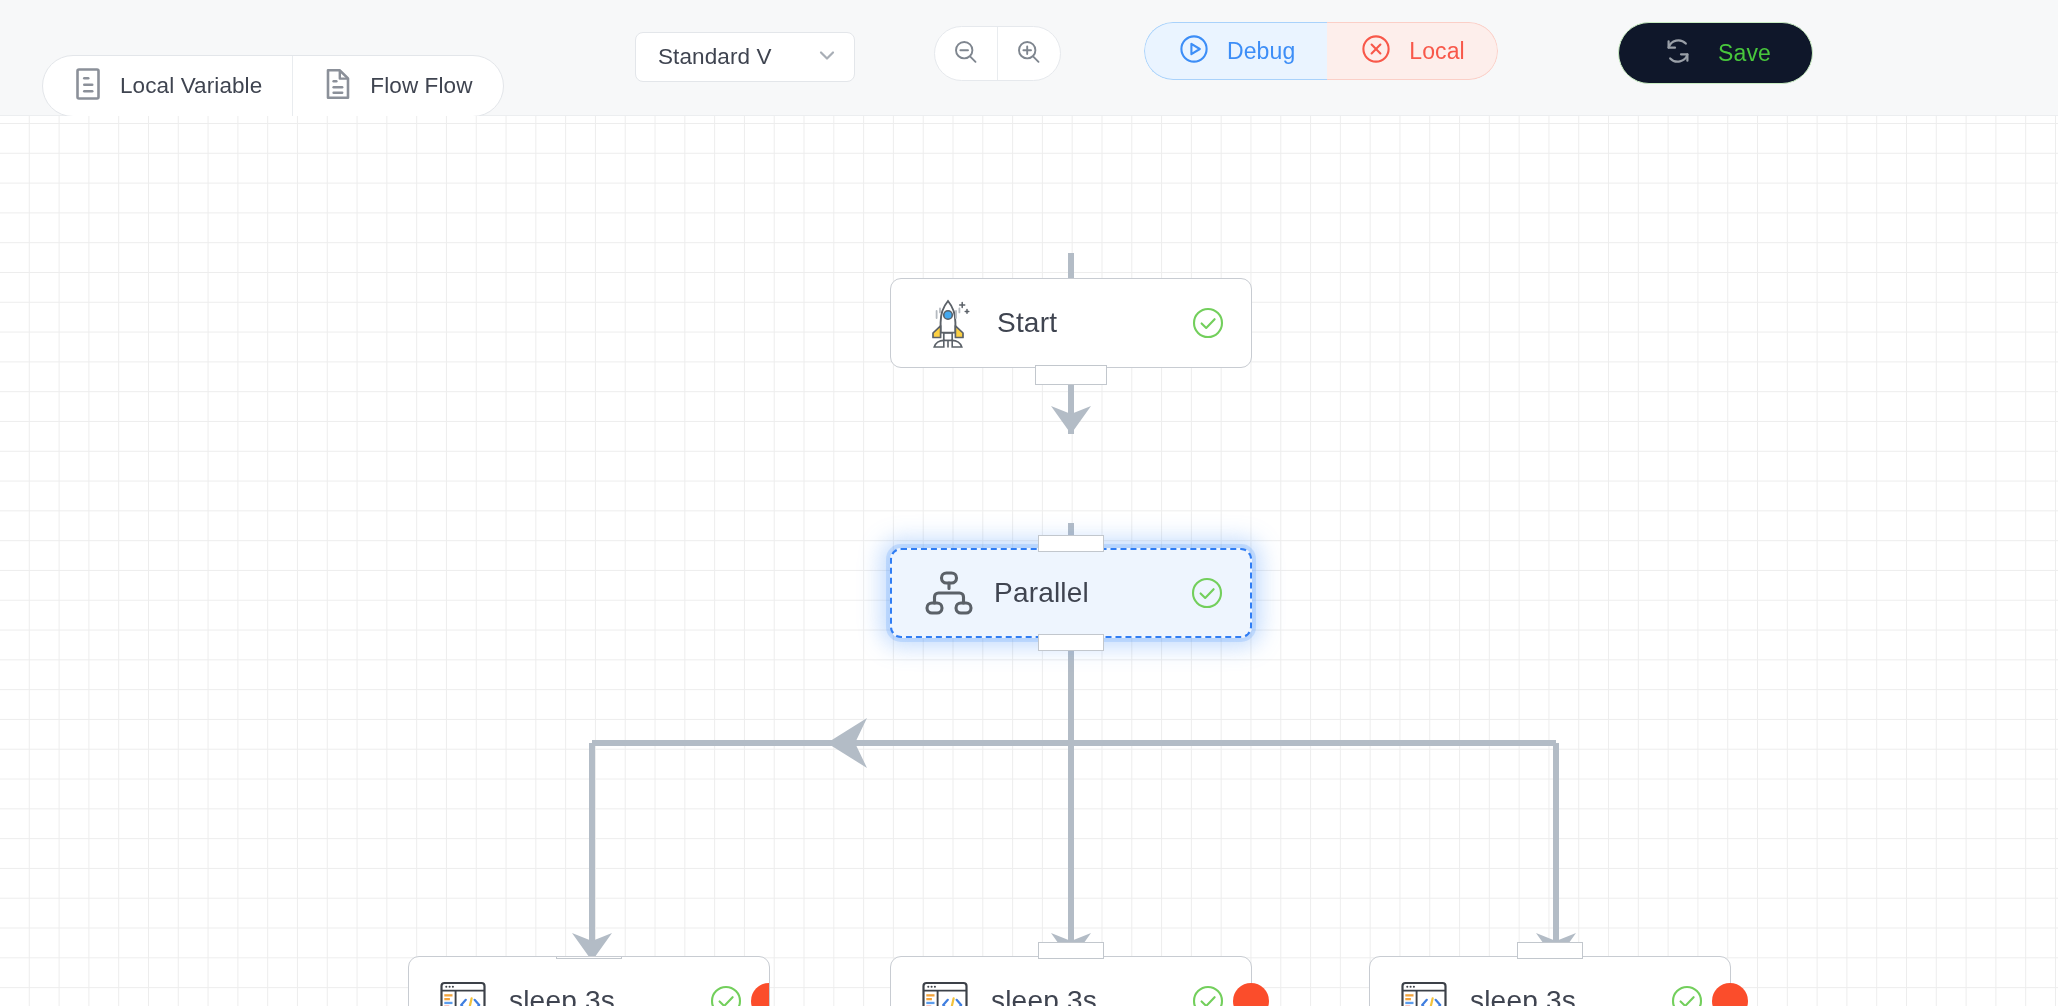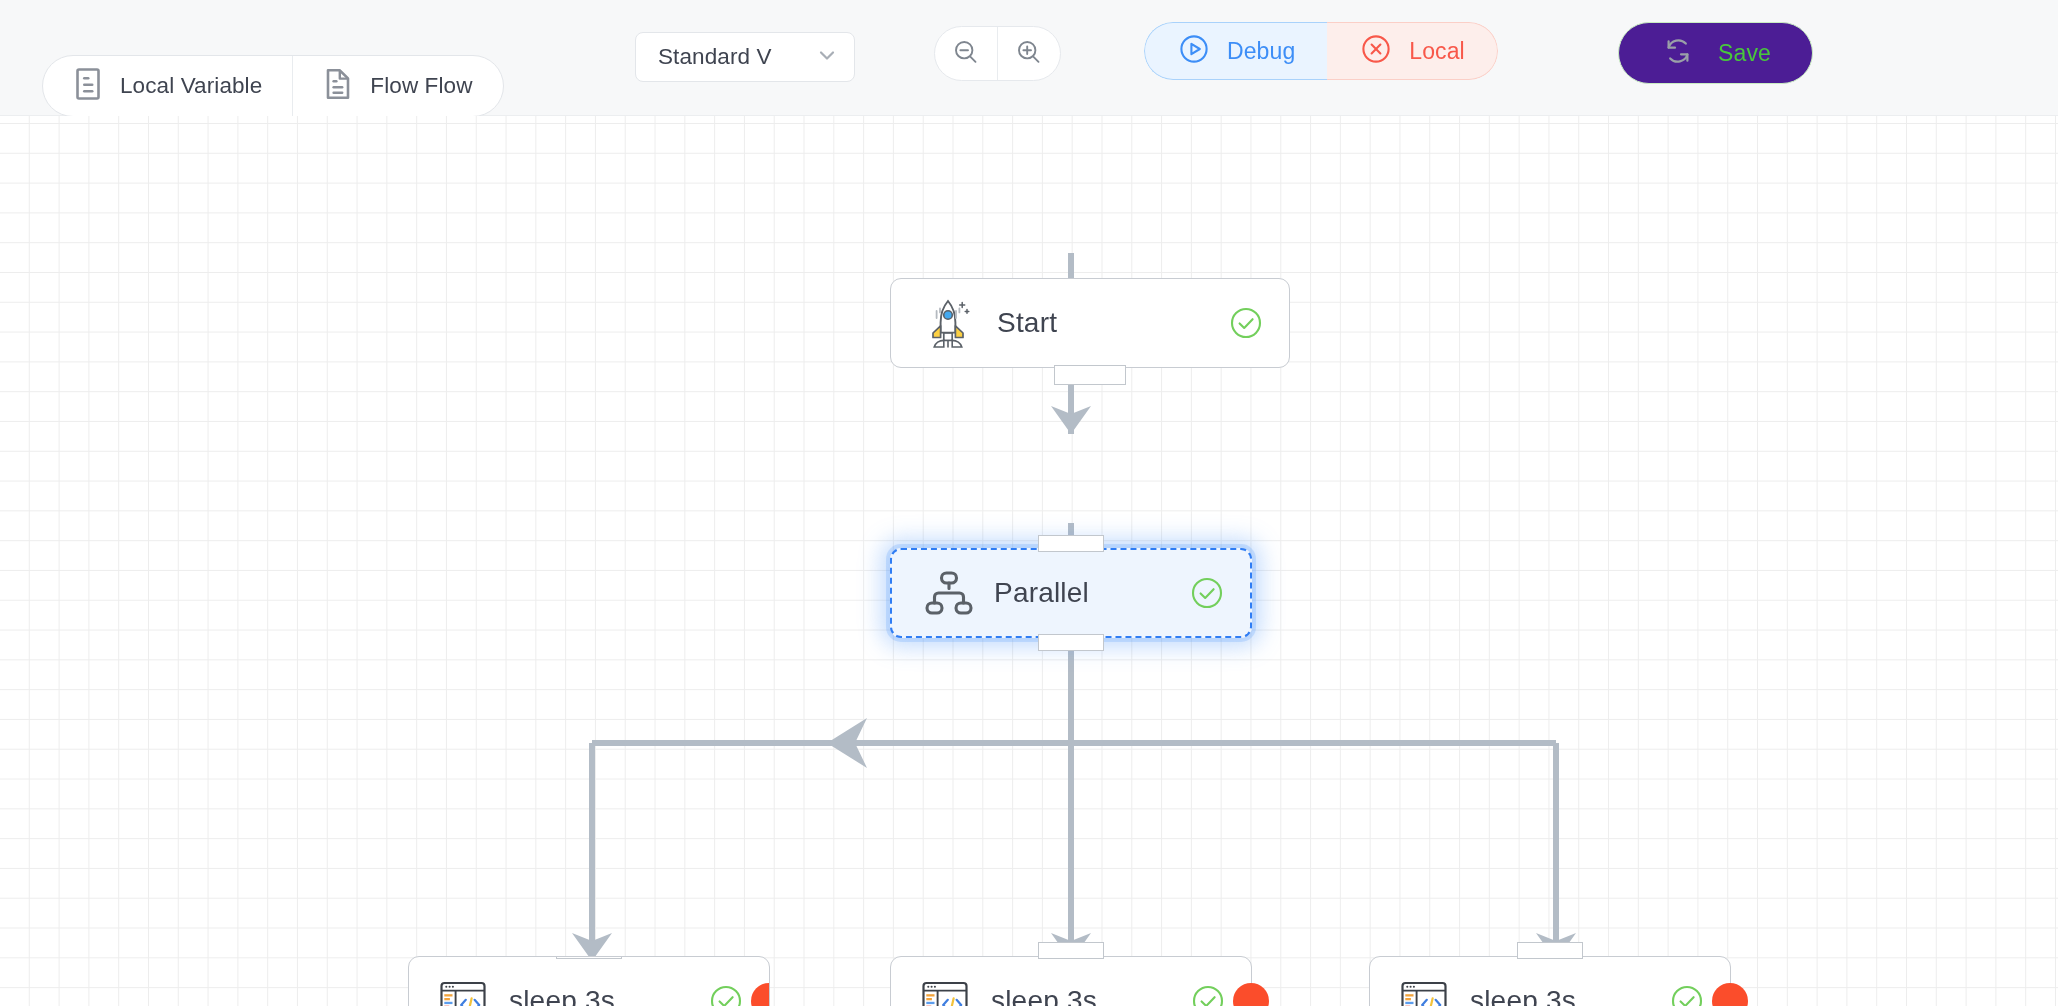--- a/index.html
+++ b/index.html
@@ -148,21 +148,21 @@
   }
   .run-label { font-size: 23px; letter-spacing: 0.1px; }
   .run-btn.debug .run-label { color: #3d8ef7; }
   .run-btn.stop  .run-label { color: #f8584a; }
 
   
   .save-btn {
     position: absolute;
     left: 1618px; top: 22px;
     width: 195px; height: 62px;
-    background: #4c1d95;
+    background: #0f172a;
     border: 1px solid #c9ecc2;
     border-radius: 32px;
     box-sizing: border-box;
     display: flex;
     align-items: center;
     justify-content: center;
     gap: 22px;
     cursor: pointer;
   }
   .save-label { font-size: 23px; color: #48c73c; letter-spacing: 0.1px; }
@@ -229,21 +229,21 @@
   .handle {
     position: absolute;
     background: #ffffff;
     border: 1.6px solid #c2c7cd;
     box-sizing: border-box;
   }
 
   
   #node-start {
     left: 890px; top: 162px;
-    width: 400px; height: 90px;
+    width: 362px; height: 90px;
     padding-left: 26px;
     gap: 18px;
   }
   #node-parallel {
     left: 890px; top: 432px;
     width: 362px; height: 90px;
     padding-left: 30px;
     gap: 18px;
     background: #eef5fe;
     border: 2px dashed #2f7df4;

